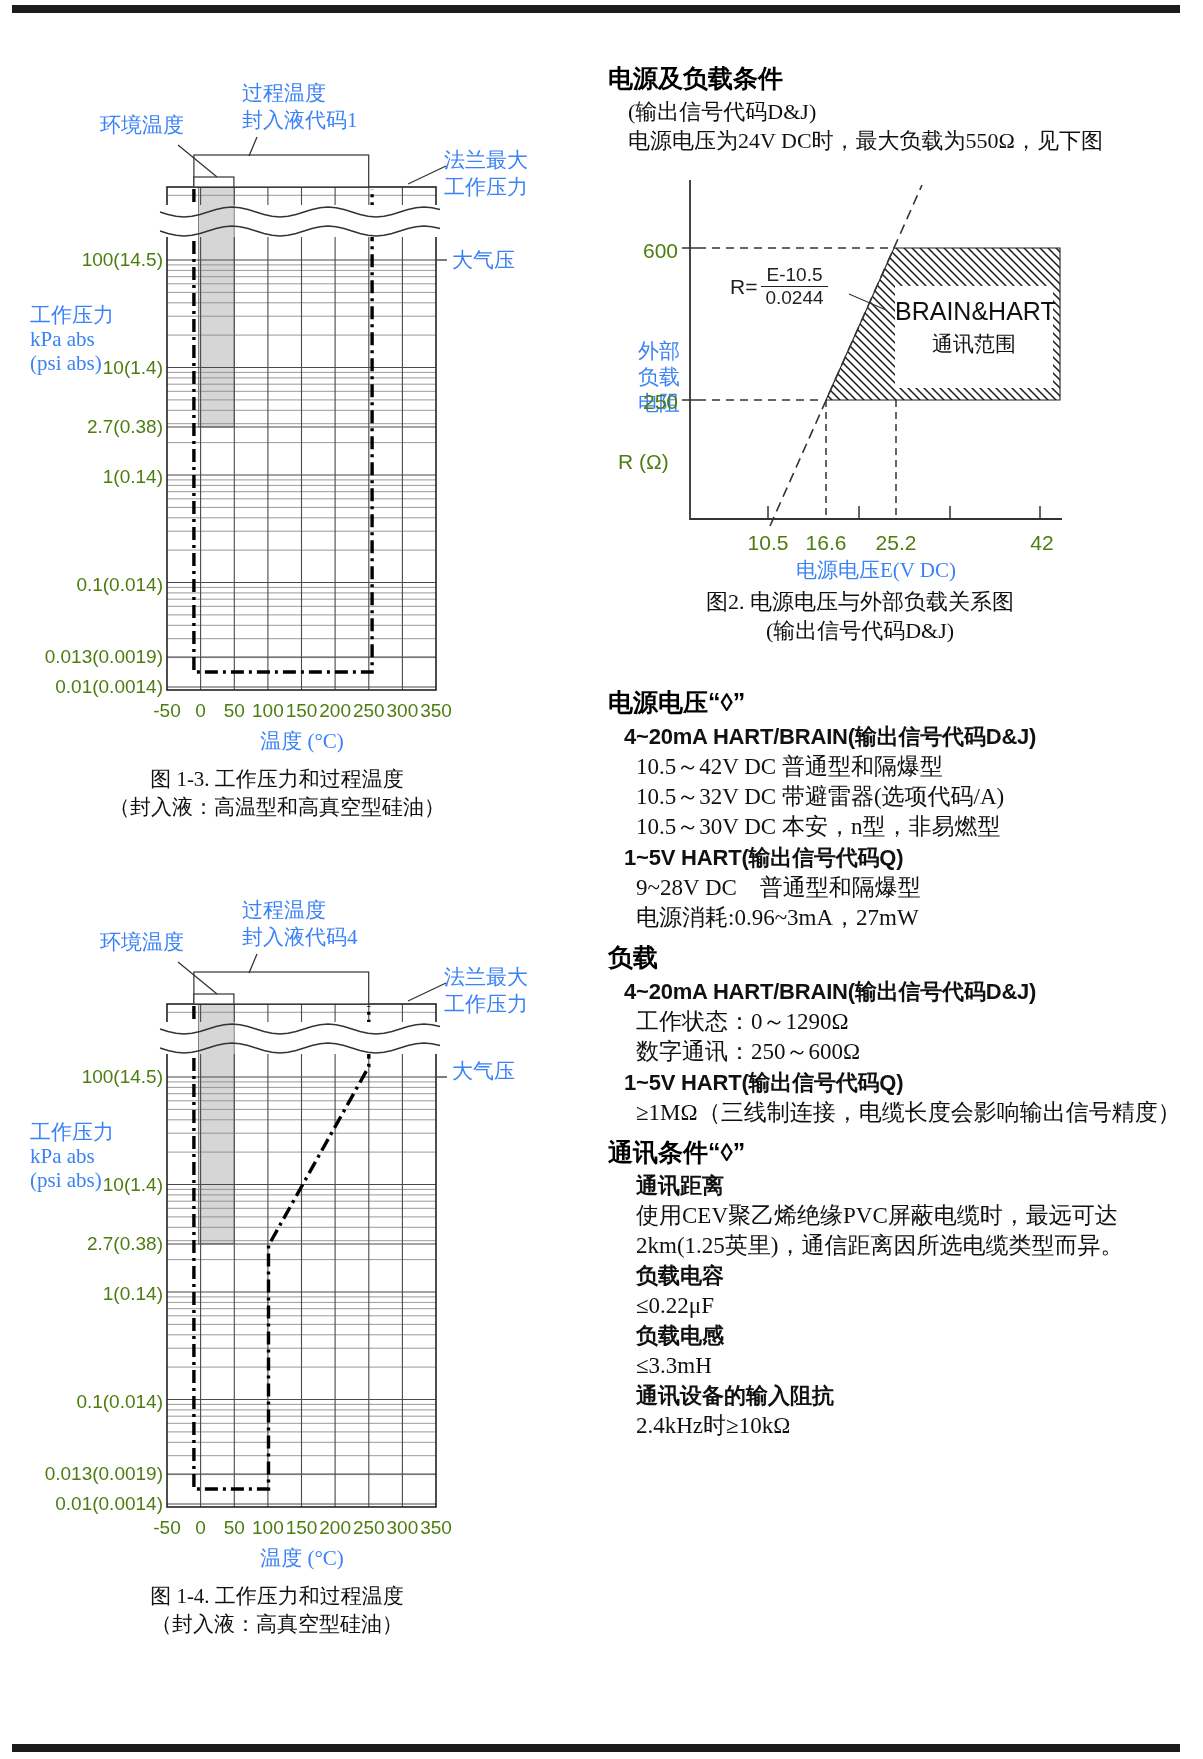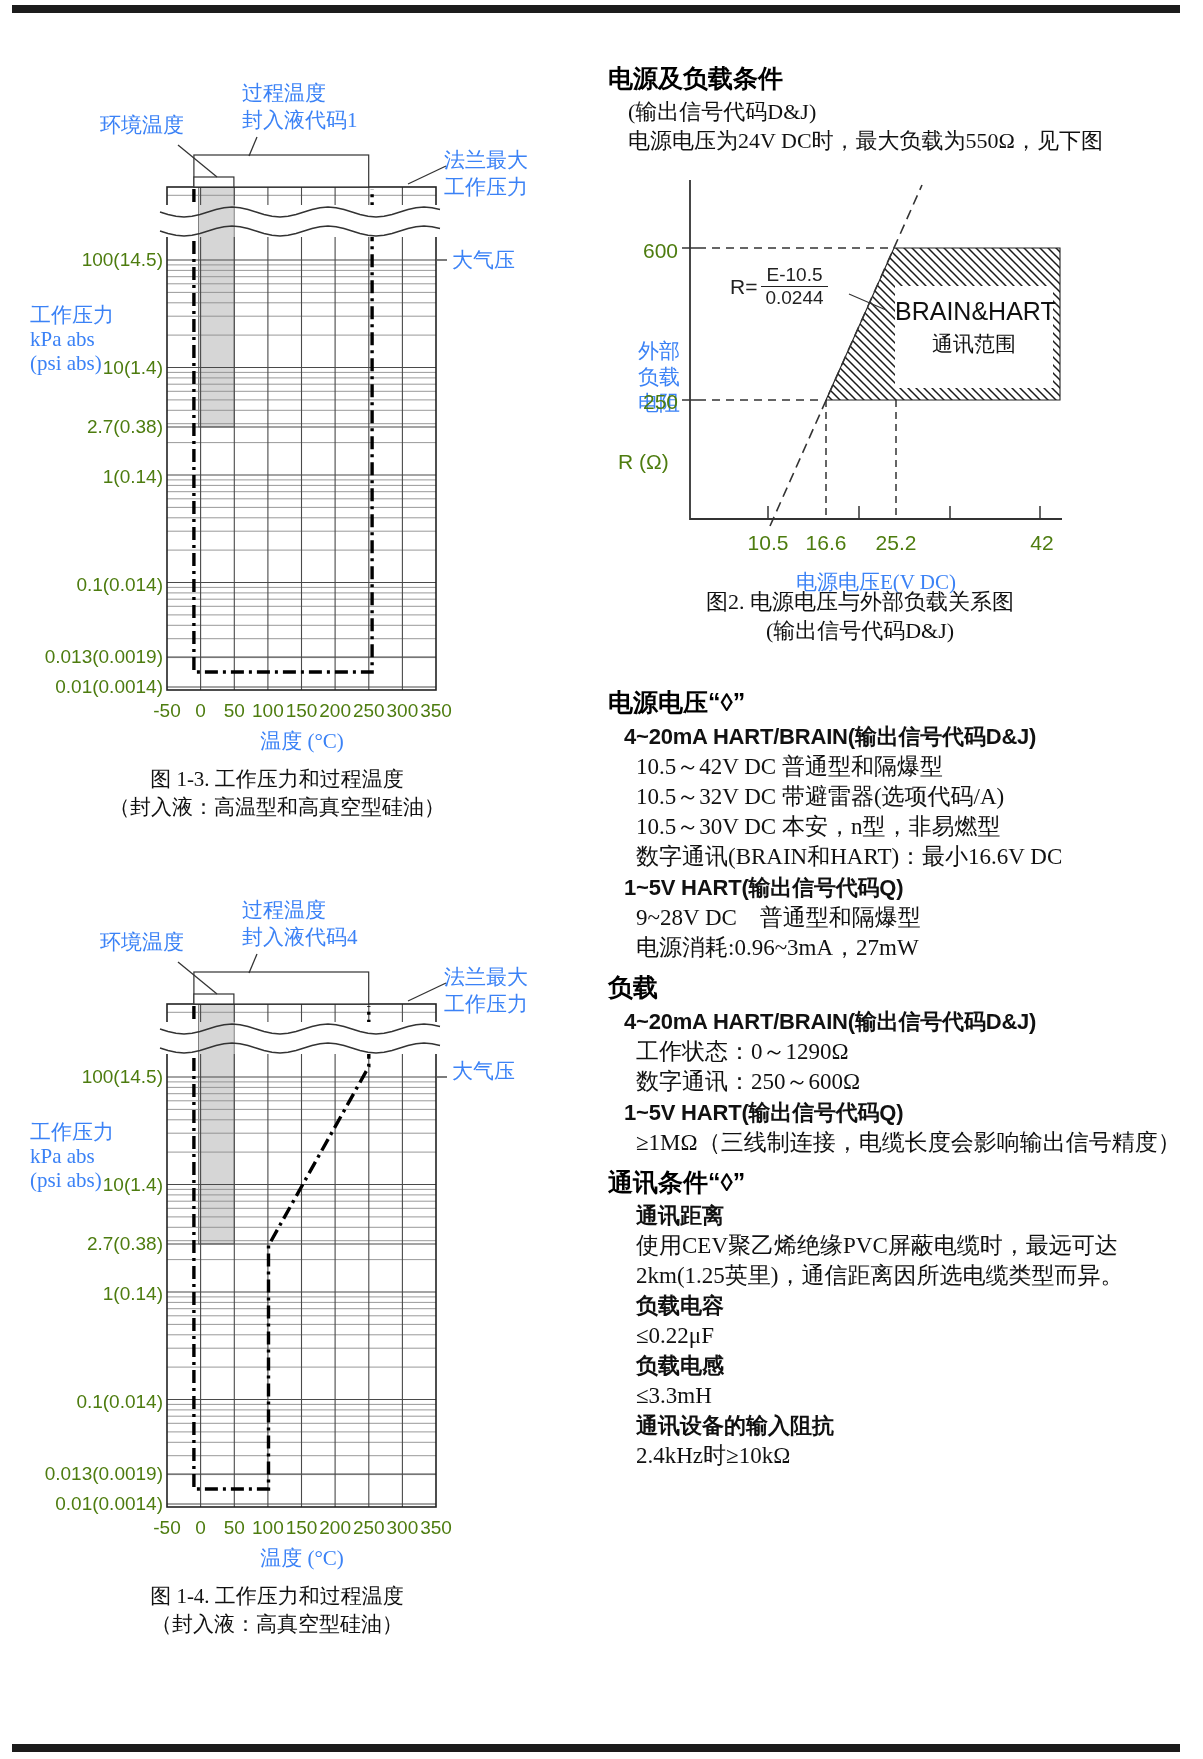--- a/index.html
+++ b/index.html
@@ -250,36 +250,35 @@
       <span>R=</span>
       <span class="frac">
         <span class="num">E-10.5</span>
         <span class="den">0.0244</span>
       </span>
     </div>
 
     <div class="abs sans ctr" style="left:895px;width:158px;top:297px;font-size:25px;color:#111;">BRAIN&amp;HART</div>
     <div class="abs serif ctr" style="left:895px;width:158px;top:330px;font-size:21px;color:#111;">通讯范围</div>
 
-    <div class="abs lbl ctr" style="left:690px;width:372px;top:557px;margin-top:12px;">电源电压E(V DC)</div>
+    <div class="abs lbl ctr" style="left:690px;width:372px;top:557px;">电源电压E(V DC)</div>
     <div class="abs cap" style="left:610px;width:500px;top:587px;font-size:22px;">图2.  电源电压与外部负载关系图</div>
     <div class="abs cap" style="left:610px;width:500px;top:616px;font-size:22px;">(输出信号代码D&amp;J)</div>
 
     <div id="intro" class="abs" style="left:608px;top:64px;width:595px;">
         <div class="l-h1 first">电源及负载条件</div>
         <div class="l-sub">(输出信号代码D&amp;J)</div>
         <div class="l-sub">电源电压为24V DC时，最大负载为550Ω，见下图</div>
       </div>
     <div id="specs" class="abs" style="left:608px;top:688px;width:595px;">
         <div class="l-h1 first">电源电压“◊”</div>
         <div class="l-mono">4~20mA HART/BRAIN(输出信号代码D&amp;J)</div>
         <div class="l-body">10.5～42V DC 普通型和隔爆型</div>
         <div class="l-body">10.5～32V DC 带避雷器(选项代码/A)</div>
         <div class="l-body">10.5～30V DC 本安，n型，非易燃型</div>
-        <div class="l-body">数字通讯(BRAIN和HART)：最小16.6V DC</div>
         <div class="l-mono">1~5V HART(输出信号代码Q)</div>
         <div class="l-body">9~28V DC　普通型和隔爆型</div>
         <div class="l-body">电源消耗:0.96~3mA，27mW</div>
         <div class="l-h1">负载</div>
         <div class="l-mono">4~20mA HART/BRAIN(输出信号代码D&amp;J)</div>
         <div class="l-body">工作状态：0～1290Ω</div>
         <div class="l-body">数字通讯：250～600Ω</div>
         <div class="l-mono">1~5V HART(输出信号代码Q)</div>
         <div class="l-body">≥1MΩ（三线制连接，电缆长度会影响输出信号精度）</div>
         <div class="l-h1">通讯条件“◊”</div>

